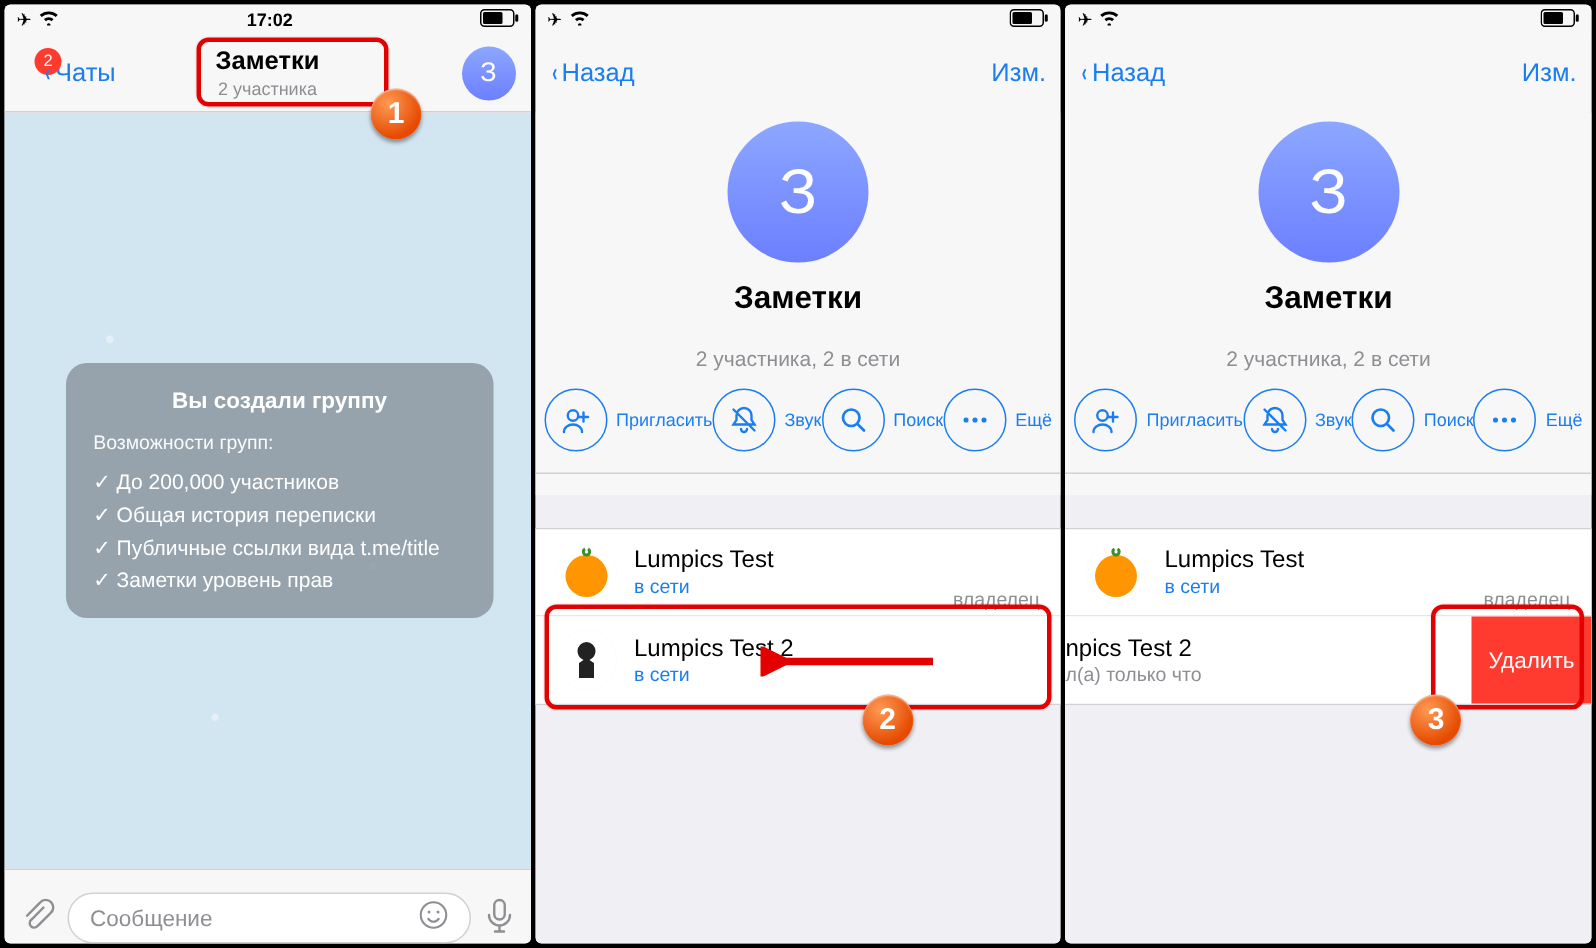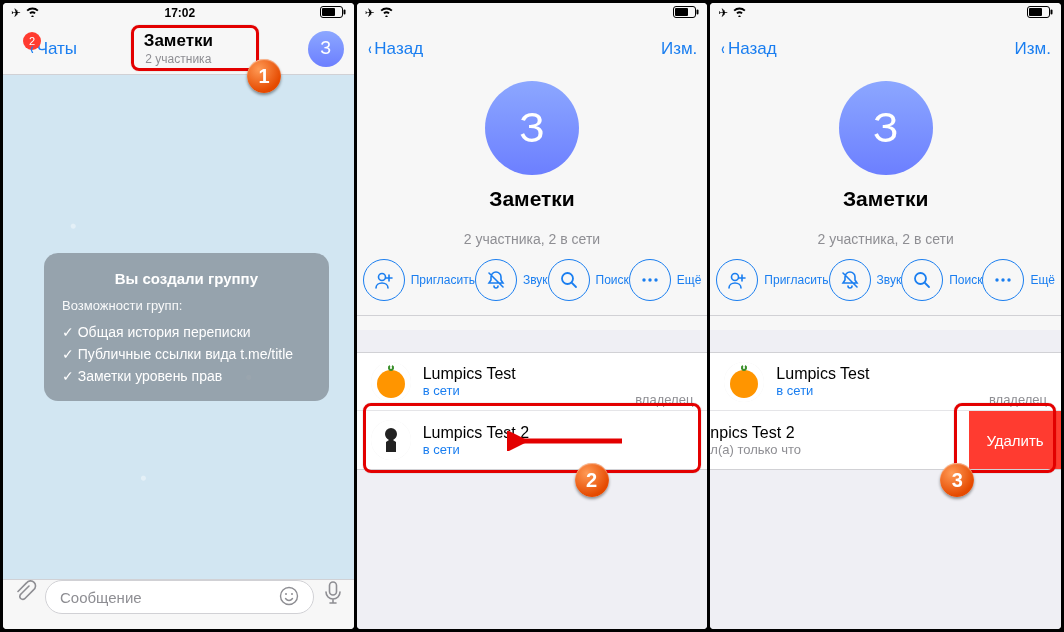--- a/index.html
+++ b/index.html
@@ -79,21 +79,21 @@
     width: 85%;
     font-size: 14px;
     line-height: 1.55;
   }
   .bubble h4 { margin: 0 0 6px; font-size: 15px; font-weight: 600; text-align: center; }
   .bubble .sub { font-size: 13px; opacity: .95; margin-bottom: 6px; }
   .bubble .item::before { content: "✓ "; }
 
   .composer {
     height: 50px; background: #f7f7f7; border-top: 1px solid #d1d1d5;
-    display: flex; align-items: flex-start; gap: 8px; padding: 0 10px;
+    display: flex; align-items: flex-end; gap: 8px; padding: 0 10px;
   }
   .msg-input {
     flex: 1; height: 34px; background: #fff; border: 1px solid #d1d1d5;
     border-radius: 17px; padding: 0 14px; color: #8e8e93; font-size: 15px;
     display: flex; align-items: center;
   }
 
   
   .profile-body { flex: 1; background: #efeff4; display: flex; flex-direction: column; }
   .profile-head { background: #f7f7f7; padding: 6px 0 14px; text-align: center; }
@@ -120,21 +120,21 @@
   .m-av {
     width: 40px; height: 40px; border-radius: 50%; background: #eee;
     display: flex; align-items: center; justify-content: center; margin-right: 12px;
     flex-shrink: 0;
   }
   .m-info { flex: 1; }
   .m-name { font-size: 16px; color: #000; }
   .m-status { font-size: 13px; color: #1a7ef0; }
   .m-role { font-size: 13px; color: #8e8e93; margin-top: 36px; }
   .delete-btn {
-    background: #ff3b30; color: #fff; height: 58px; width: 92px;
+    background: #ff3b30; color: #fff; height: 58px; width: 80px;
     display: flex; align-items: center; justify-content: center;
     font-size: 15px; margin: 0 -14px 0 8px;
   }
 
   
   .callout-box {
     position: absolute; border: 3px solid #e30000; border-radius: 8px;
     box-shadow: 0 0 0 1px rgba(0,0,0,.05);
     pointer-events: none;
   }
@@ -188,20 +188,21 @@
       <div class="nav-title">Заметки</div>
       <div class="nav-sub">2 участника</div>
     </div>
     <div class="avatar-sm">З</div>
   </div>
 
   <div class="chat-bg">
     <div class="bubble">
       <h4>Вы создали группу</h4>
       <div class="sub">Возможности групп:</div>
+      <div class="item">До 200,000 участников</div>
       <div class="item">Общая история переписки</div>
       <div class="item">Публичные ссылки вида t.me/title</div>
       <div class="item">Заметки уровень прав</div>
     </div>
   </div>
 
   <div class="composer">
     <span style="color:#8e8e93;font-size:22px">
       <svg width="24" height="24" viewBox="0 0 24 24">
           <path d="M16 6l-8 8a3 3 0 104.2 4.2l8.3-8.3a5 5 0 10-7-7L5 11.5" fill="none" stroke="#8e8e93" stroke-width="1.6" stroke-linecap="round"></path>

